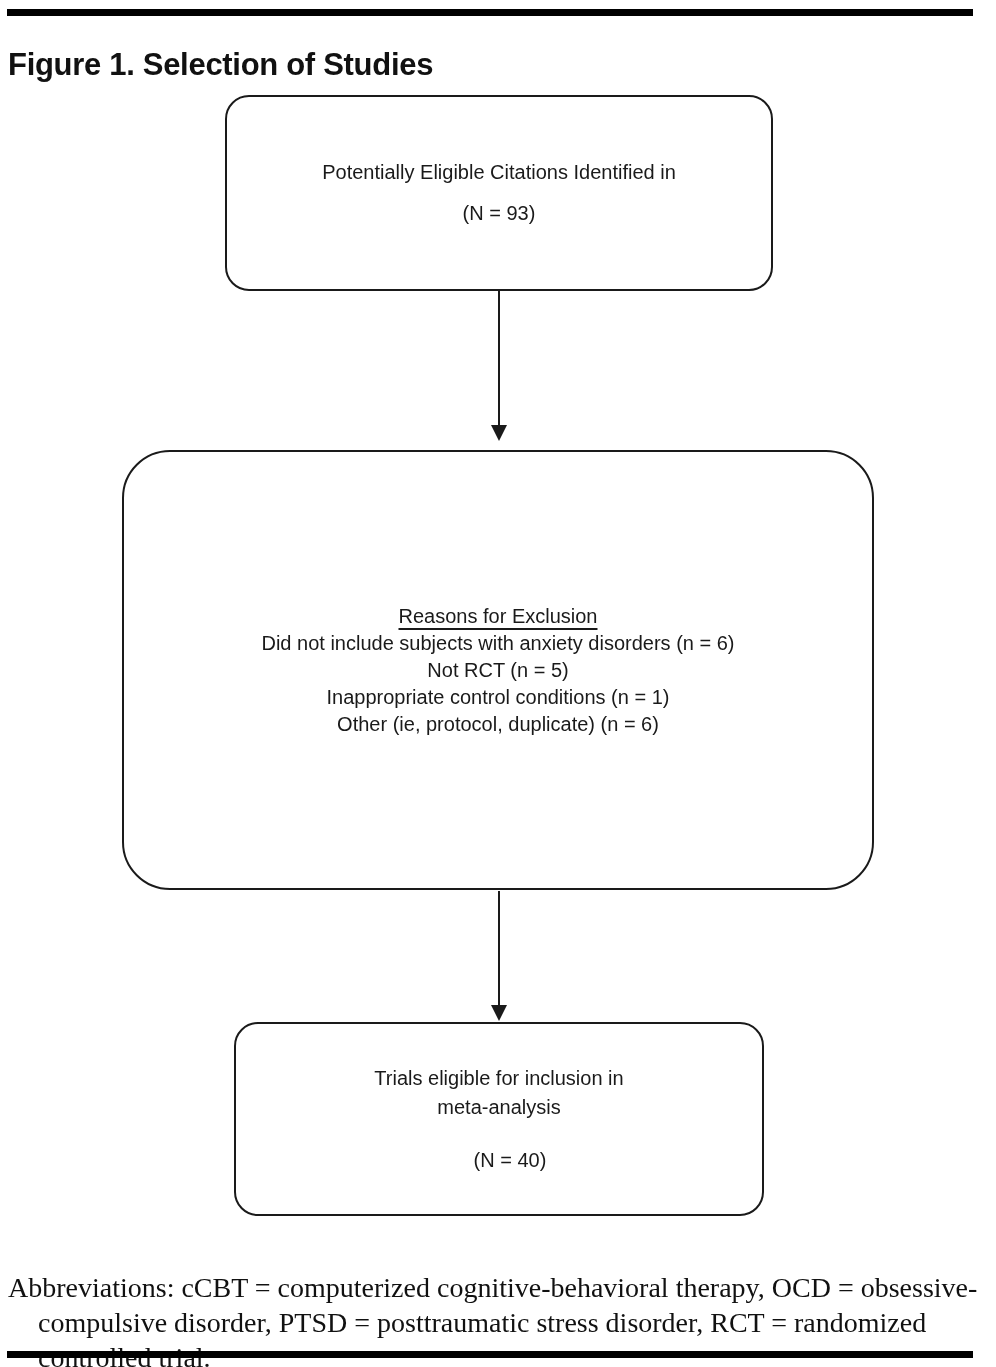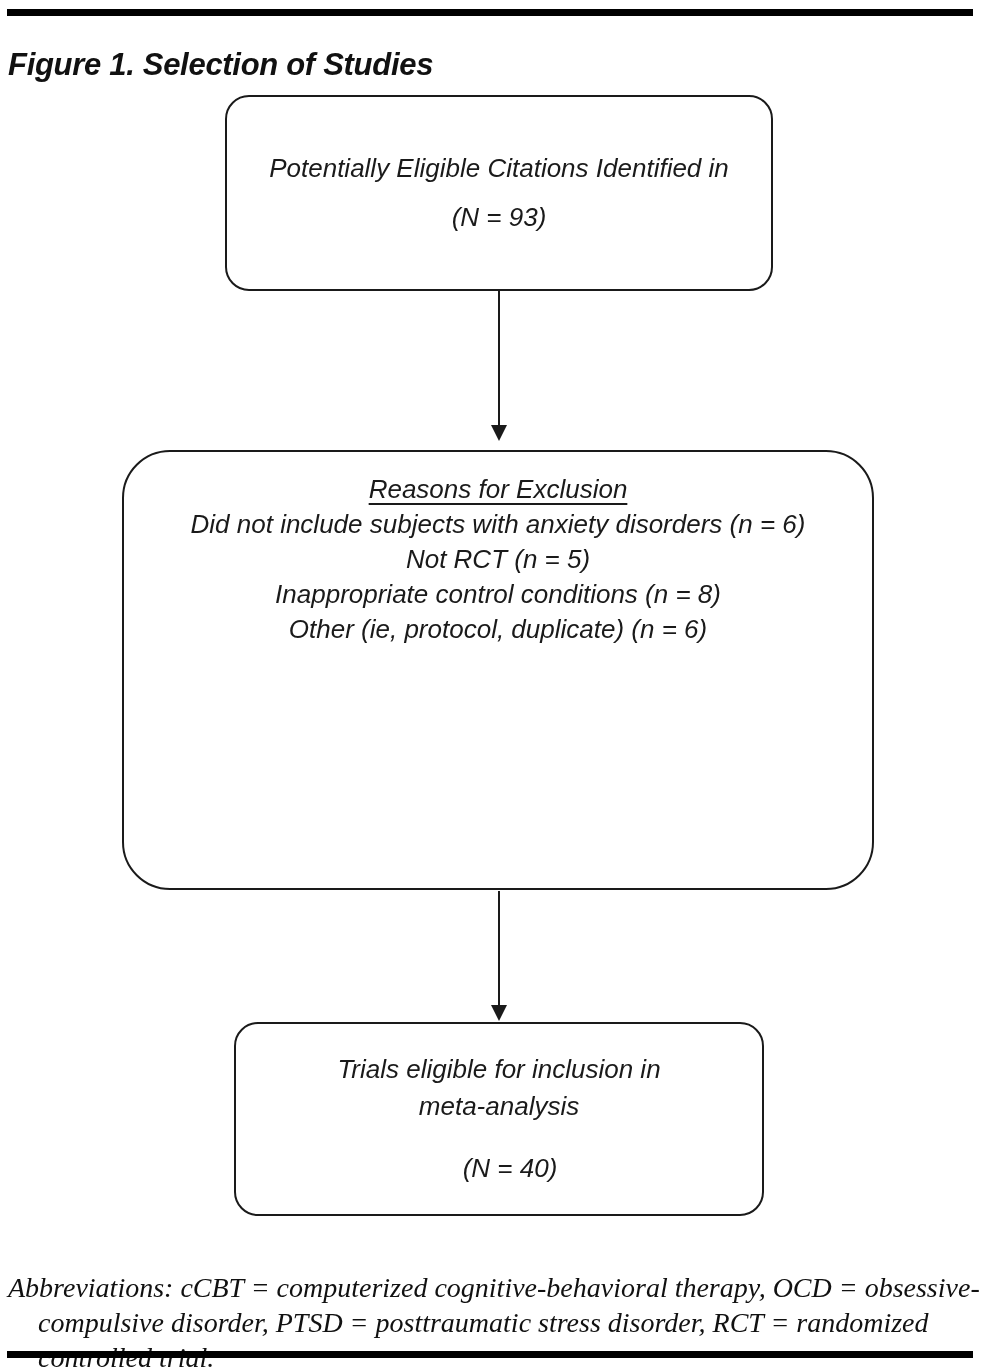--- a/index.html
+++ b/index.html
@@ -8,21 +8,20 @@
       background: #ffffff;
     }
     .page {
       position: relative;
       width: 980px;
       height: 1367px;
       background: #ffffff;
       font-family: "Liberation Sans", sans-serif;
       color: #1a1a1a;
       overflow: hidden;
-      font-style: italic;
     }
     .rule {
       position: absolute;
       left: 7px;
       right: 7px;
       height: 7px;
       background: #000000;
     }
     .rule-top { top: 9px; }
     .rule-bottom { top: 1351px; }
@@ -39,21 +38,21 @@
 
     .box {
       position: absolute;
       border: 2px solid #1a1a1a;
       background: #ffffff;
       display: flex;
       flex-direction: column;
       align-items: center;
       justify-content: center;
       text-align: center;
-      font-size: 26px;
+      font-size: 20px;
       color: #1a1a1a;
       box-sizing: border-box;
     }
     .box .line { line-height: 1.35; }
 
     .box-identified {
       left: 225px;
       top: 95px;
       width: 548px;
       height: 196px;
@@ -62,21 +61,21 @@
       padding: 10px 16px;
     }
     .box-identified .nvalue { margin-top: 4px; }
 
     .box-exclusion {
       left: 122px;
       top: 450px;
       width: 752px;
       height: 440px;
       border-radius: 48px;
-      justify-content: flex-start;
+      justify-content: center;
       padding: 20px 12px;
     }
     .excl-heading {
       text-decoration: underline;
       text-underline-offset: 5px;
     }
 
     .box-eligible {
       left: 234px;
       top: 1022px;
@@ -134,21 +133,21 @@
     <div class="line nvalue">(N = 93)</div>
   </div>
 
   <div class="arrow-line arrow-line-1"></div>
   <div class="arrow-head arrow-head-1"></div>
 
   <div class="box box-exclusion">
     <div class="line excl-heading">Reasons for Exclusion</div>
     <div class="line">Did not include subjects with anxiety disorders (n = 6)</div>
     <div class="line">Not RCT (n = 5)</div>
-    <div class="line">Inappropriate control conditions (n = 8)</div>
+    <div class="line">Inappropriate control conditions (n = 1)</div>
     <div class="line">Other (ie, protocol, duplicate) (n = 6)</div>
   </div>
 
   <div class="arrow-line arrow-line-2"></div>
   <div class="arrow-head arrow-head-2"></div>
 
   <div class="box box-eligible">
     <div class="line">Trials eligible for inclusion in</div>
     <div class="line">meta-analysis</div>
     <div class="line nvalue">(N = 40)</div>

